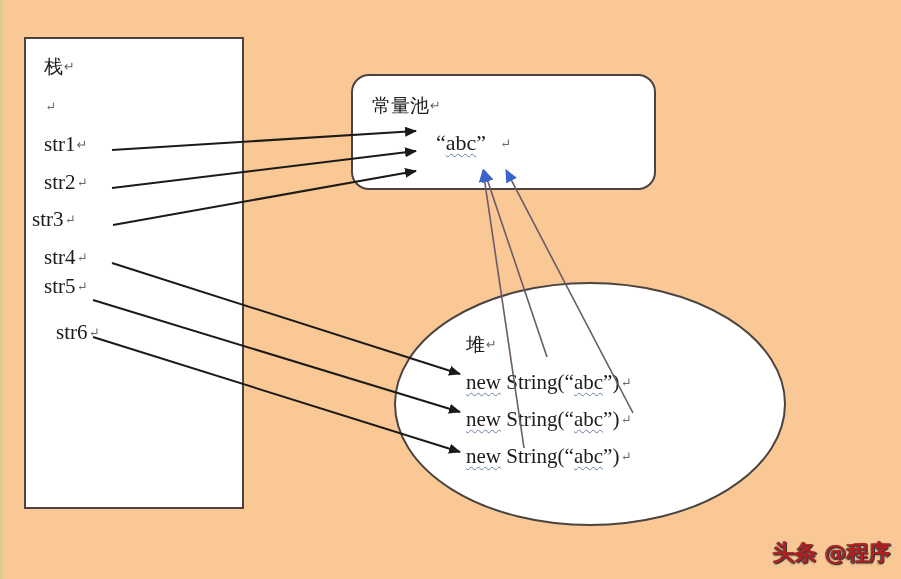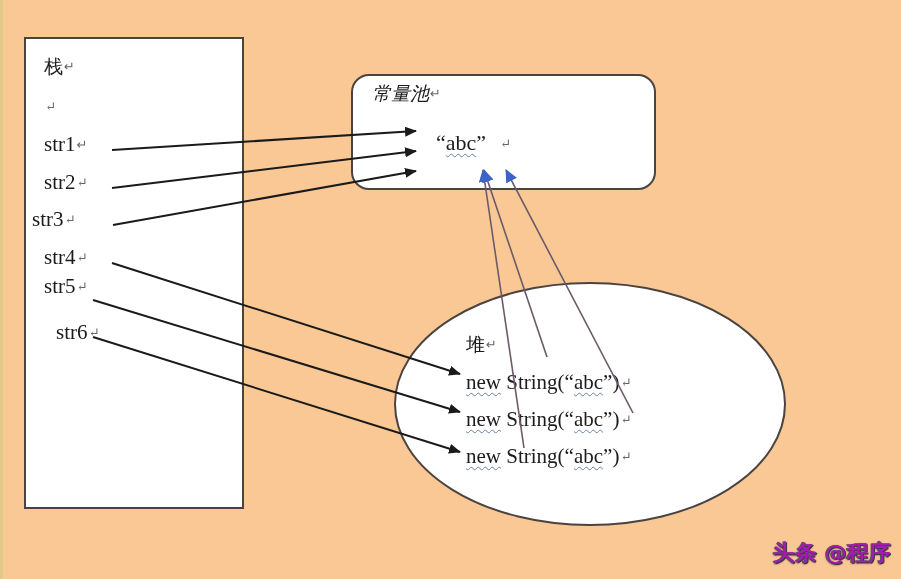--- a/index.html
+++ b/index.html
@@ -16,42 +16,42 @@
     .pool-box {
       position: absolute; left: 351px; top: 74px; width: 301px; height: 112px;
       background: #FFFFFF; border: 2px solid #4a4340; border-radius: 18px;
     }
     .label { position: absolute; font-size: 21px; color: #1c1c1c; white-space: nowrap; line-height: 1; }
     .cjk { font-family: "DejaVu Sans", sans-serif; font-size: 19px; }
     .pm { font-size: 13px; color: #666; margin-left: 1px; vertical-align: 2px; }
     .squiggle { text-decoration: underline wavy #6a7fa8; text-decoration-thickness: 1px; text-underline-offset: 3px; }
     svg.overlay { position: absolute; left: 0; top: 0; }
     .watermark {
-      position: absolute; left: 773px; top: 538px; font-size: 22px; color: #a21caf;
+      position: absolute; left: 773px; top: 538px; font-size: 22px; color: #b91c1c;
       font-family: "DejaVu Sans", sans-serif; font-weight: bold; white-space: nowrap;
       text-shadow: 1px 1px 0 #3a3a3a, -1px 0 0 #555, 0 1px 2px #333;
     }
   </style>
 </head>
 <body>
 
 <div class="edge-strip"></div>
 
 <div class="stack-box"></div>
 <div class="label cjk" style="left:44px; top:57px;"><span>栈</span><span class="pm">↵</span></div>
 <div class="label" style="left:44px; top:96px;"><span class="pm">↵</span></div>
 <div class="label" style="left:44px; top:134px;font-family:Liberation Serif, serif;"><span>str1</span><span class="pm">↵</span></div>
 <div class="label" style="left:44px; top:172px;text-align:right;"><span>str2</span><span class="pm">↵</span></div>
 <div class="label" style="left:32px; top:209px;"><span>str3</span><span class="pm">↵</span></div>
 <div class="label" style="left:44px; top:247px;"><span>str4</span><span class="pm">↵</span></div>
 <div class="label" style="left:44px; top:276px;"><span>str5</span><span class="pm">↵</span></div>
 <div class="label" style="left:56px; top:322px;"><span>str6</span><span class="pm">↵</span></div>
 
 <div class="pool-box"></div>
-<div class="label cjk" style="left:372px; top:84px;font-style:italic;"><span>常量池</span><span class="pm">↵</span></div>
+<div class="label cjk" style="left:372px; top:96px;"><span>常量池</span><span class="pm">↵</span></div>
 <div class="label" style="left:436px; top:132px; font-size:22px;"><span>“</span><span class="squiggle">abc</span><span>”</span><span class="pm" style="margin-left:14px;">↵</span></div>
 
 <svg class="overlay" width="901" height="579" viewBox="0 0 901 579">
   <defs>
     <marker id="ah-black" markerWidth="12" markerHeight="10" refX="11" refY="5" orient="auto" markerUnits="userSpaceOnUse">
       <path d="M0,0 L12,5 L0,10 Z" fill="#1a1a1a"></path>
     </marker>
     <marker id="ah-blue" markerWidth="13" markerHeight="12" refX="12" refY="6" orient="auto" markerUnits="userSpaceOnUse">
       <path d="M0,0 L13,6 L0,12 Z" fill="#3b63c8"></path>
     </marker>

